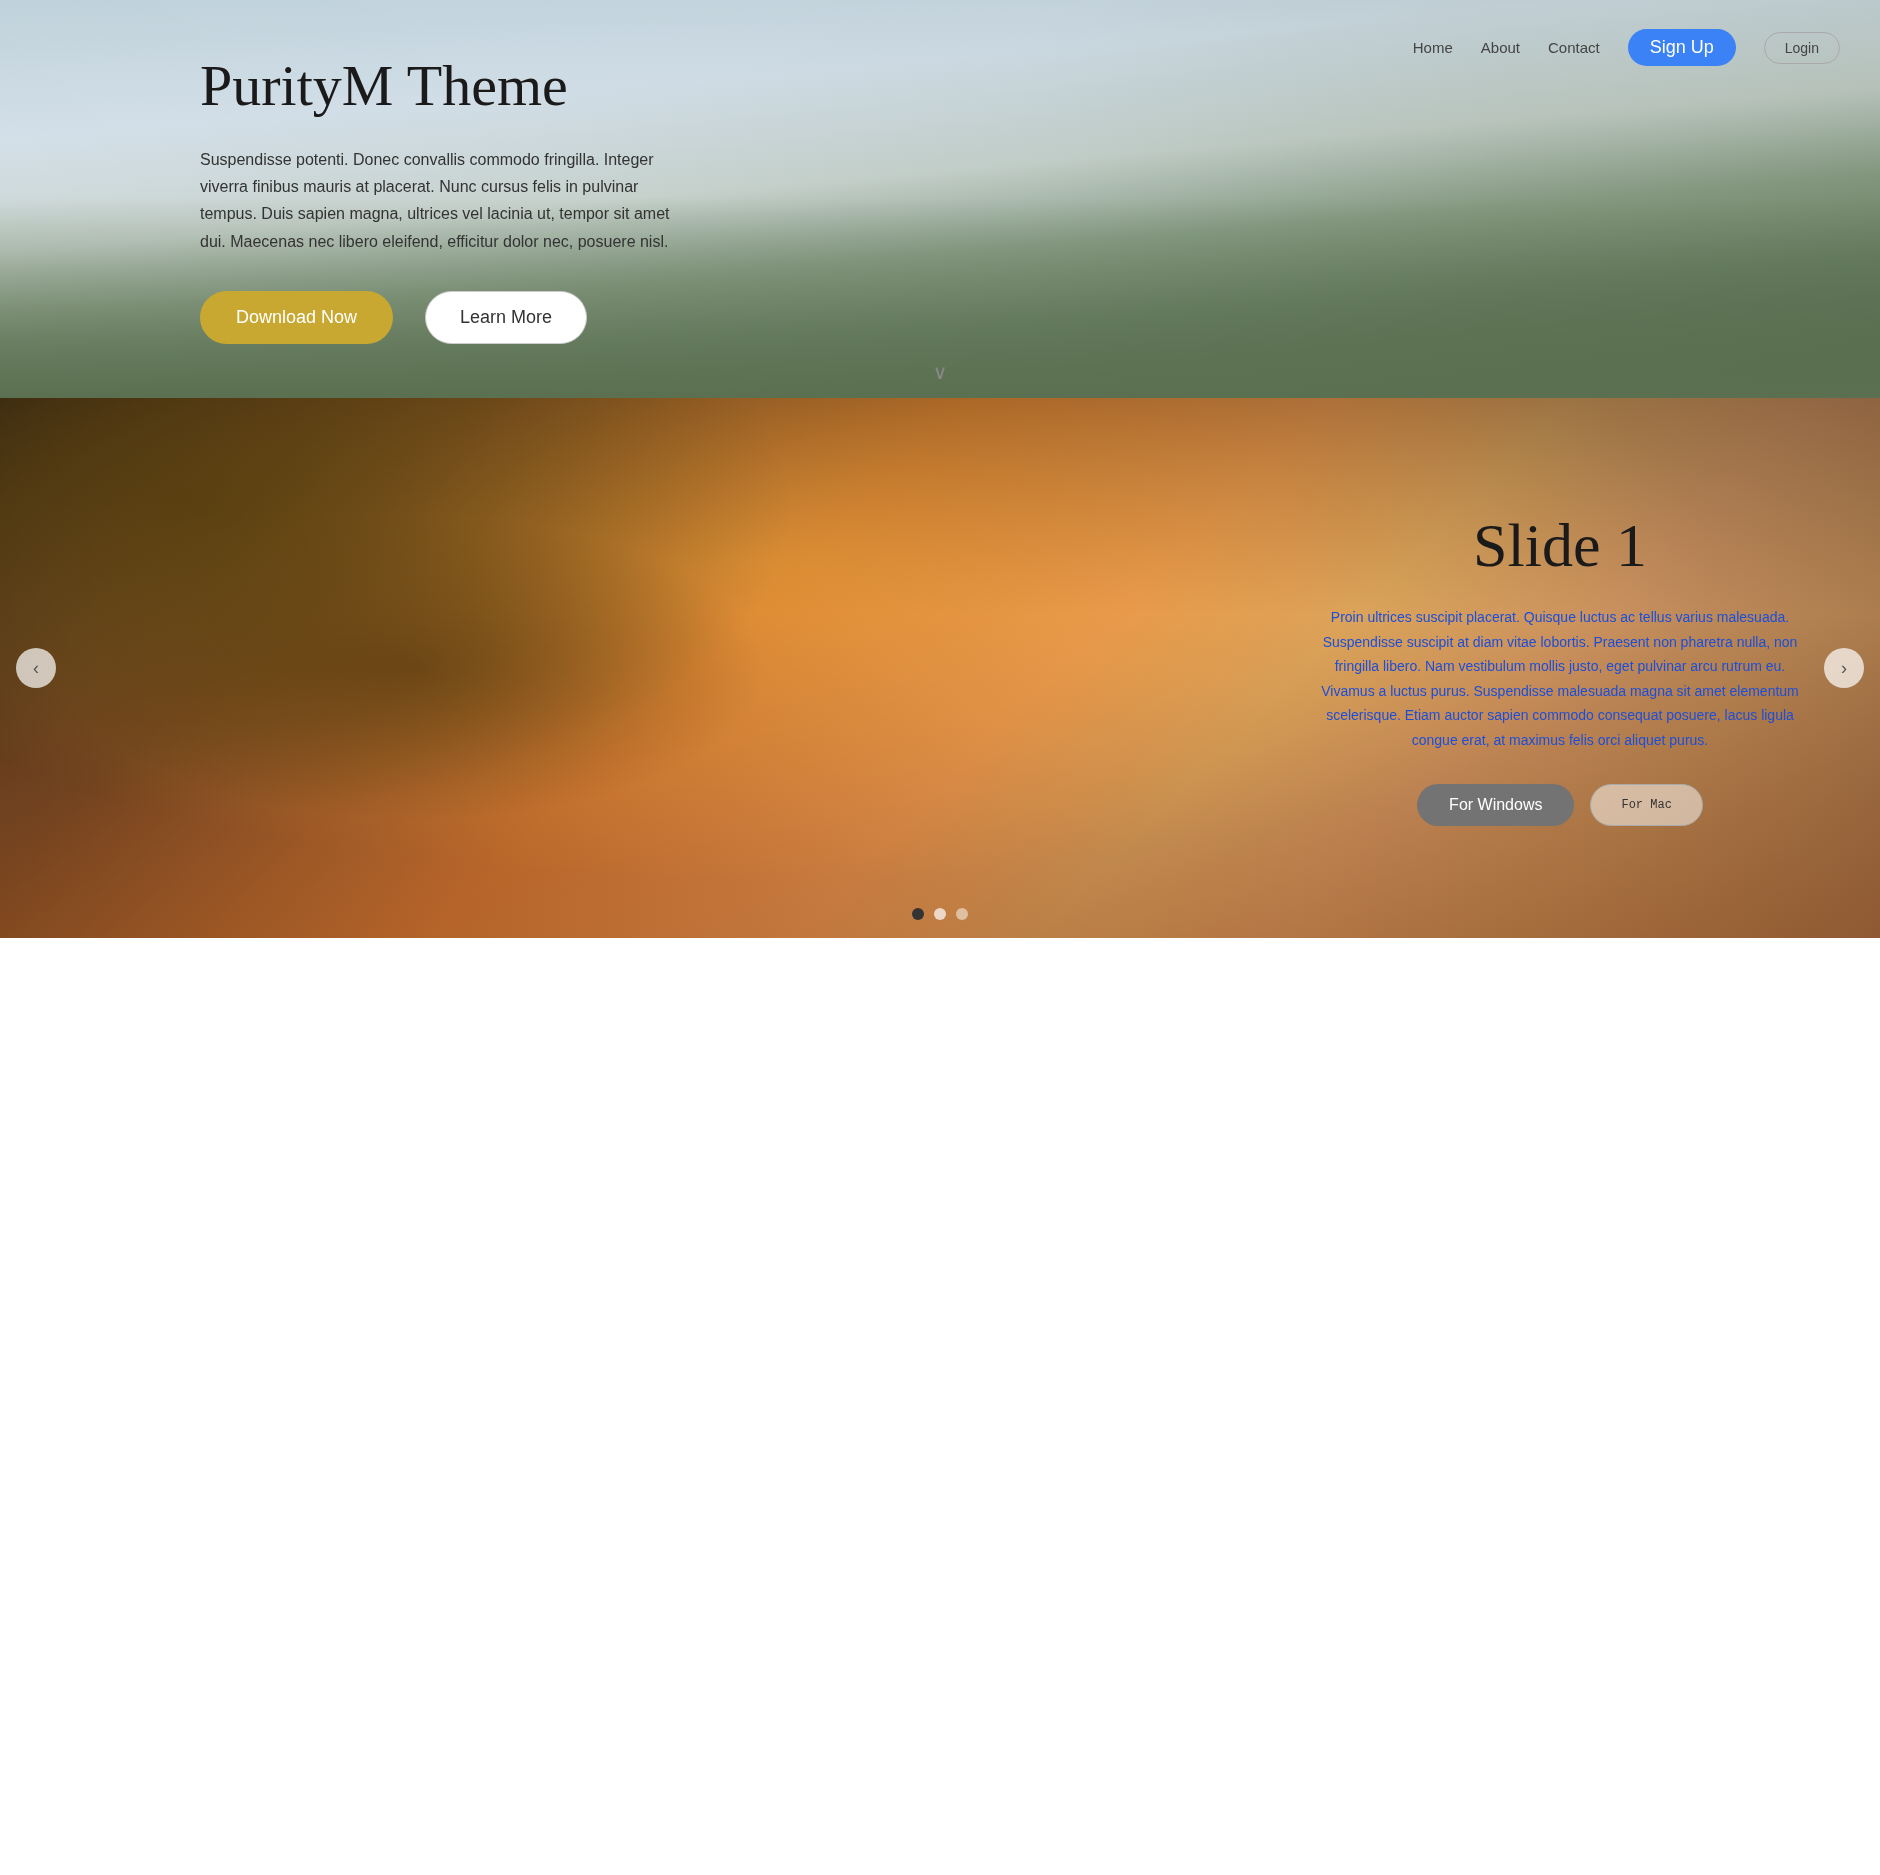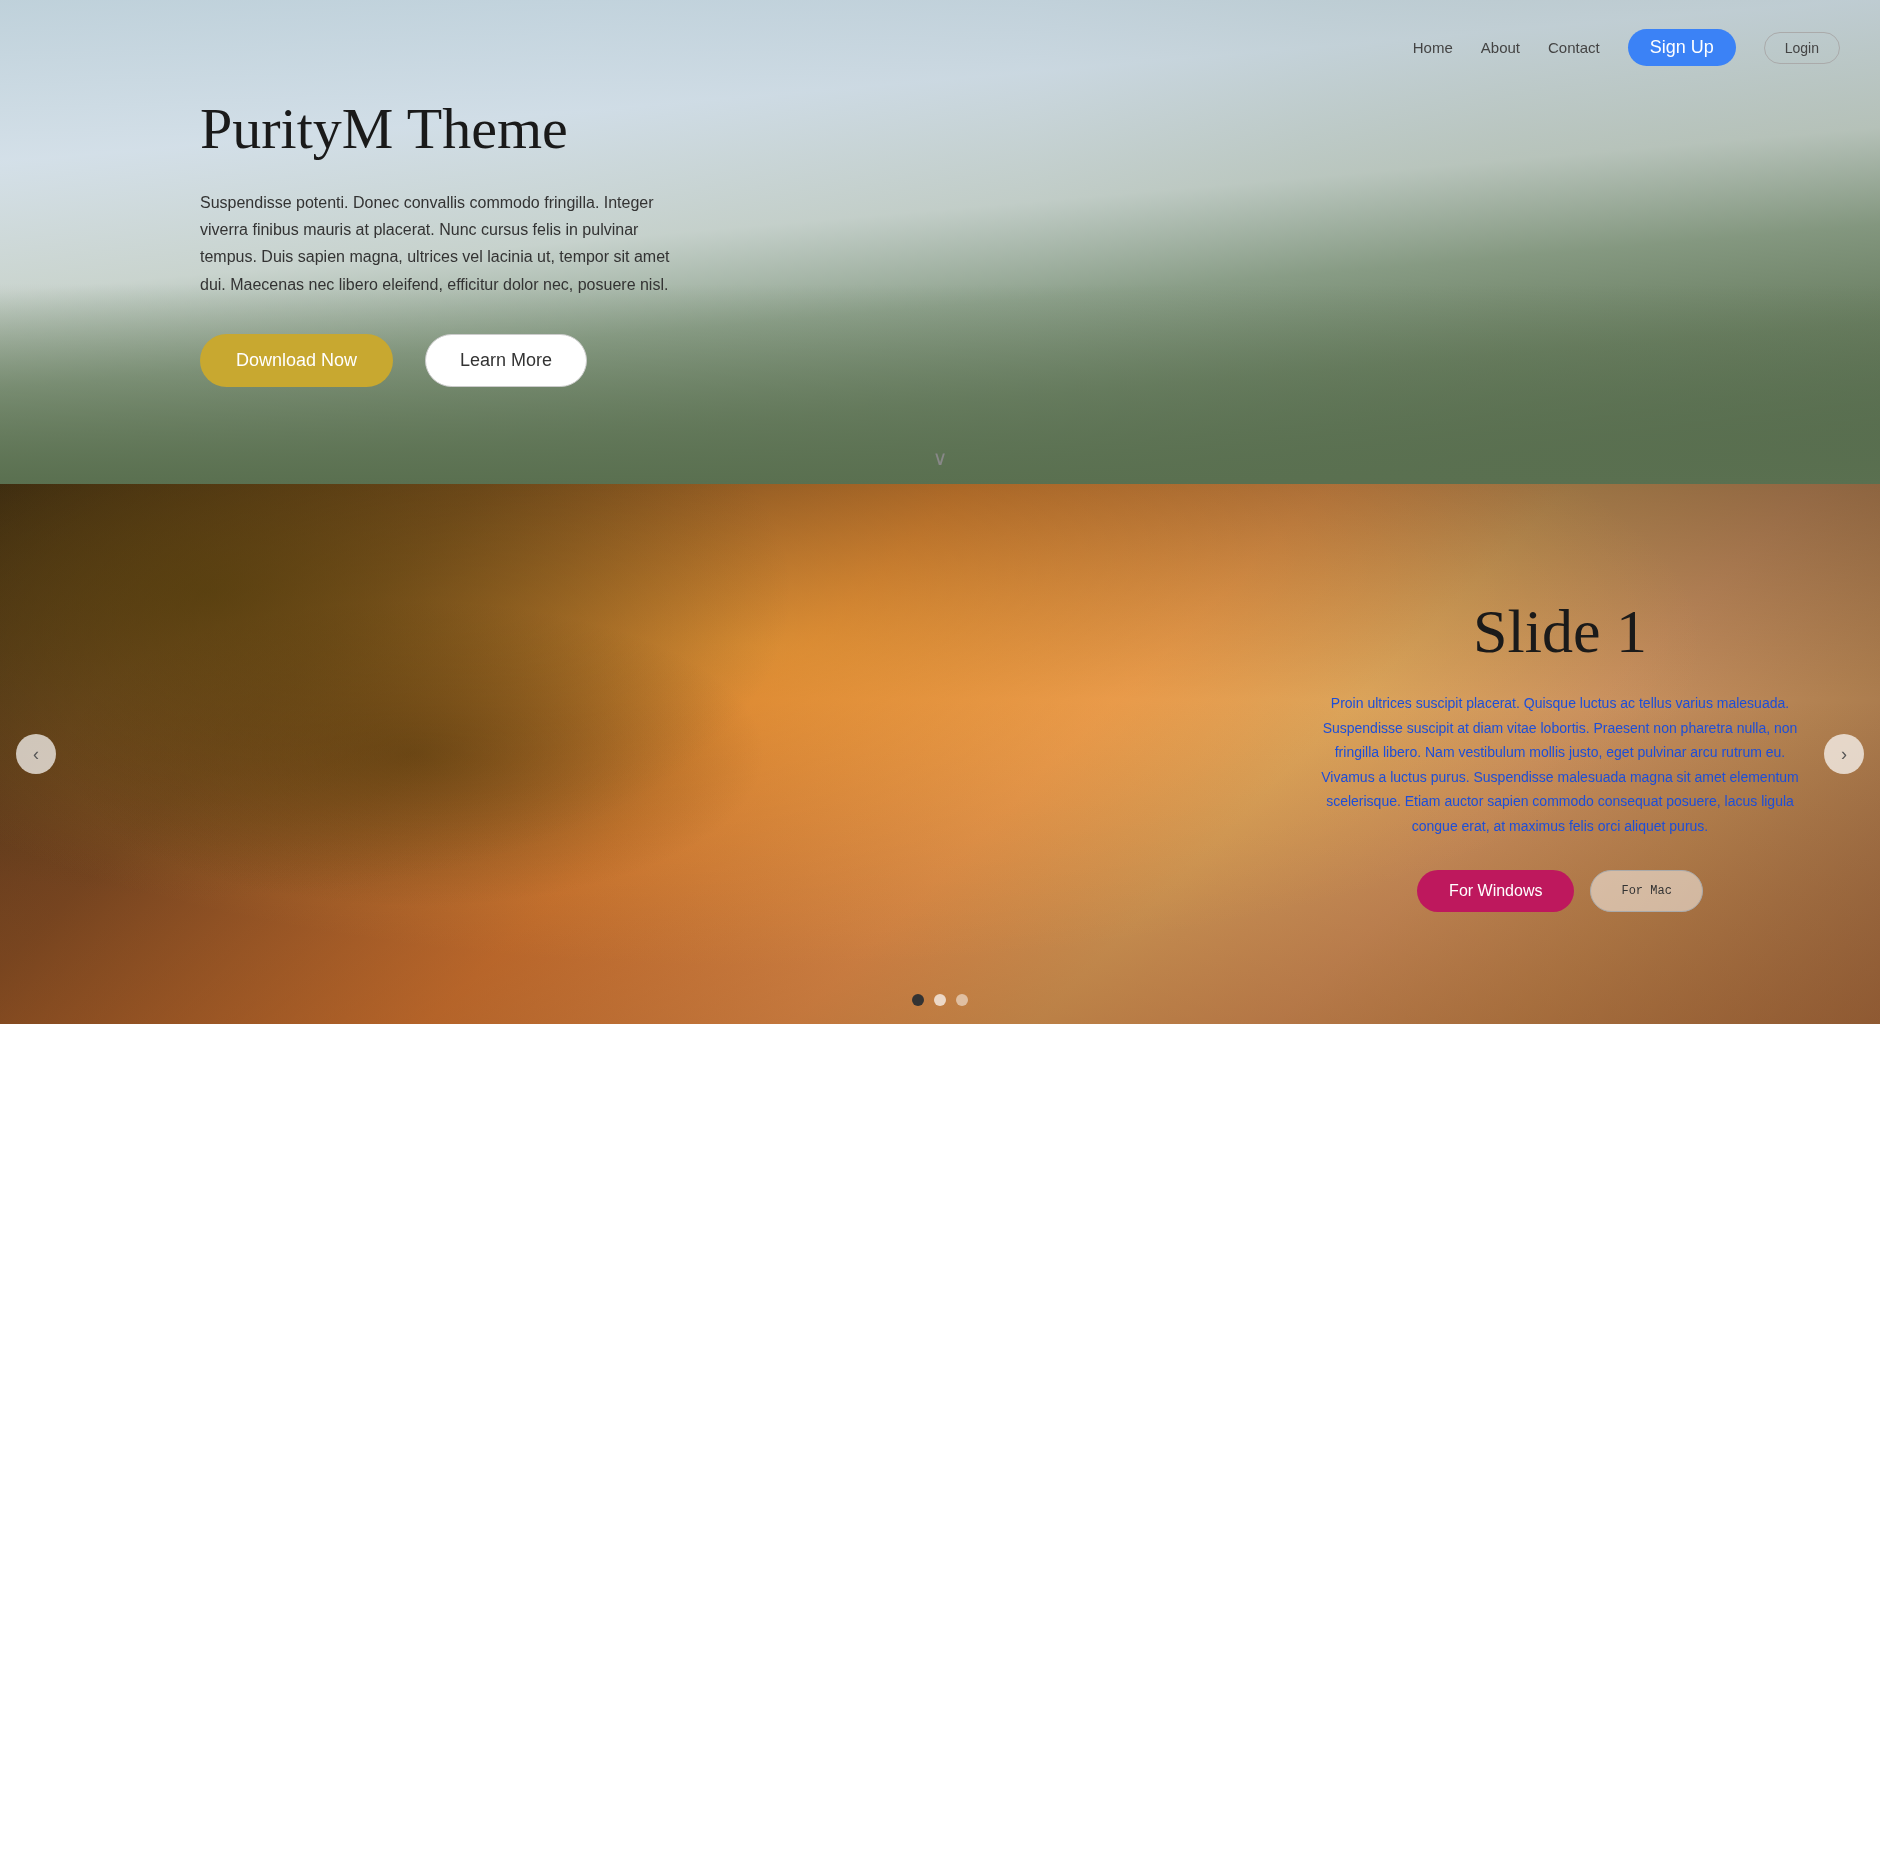--- a/index.html
+++ b/index.html
@@ -46,21 +46,21 @@
       padding: 7px 20px;
       font-size: 14px;
       cursor: pointer;
       font-family: Arial, sans-serif;
     }
 
     
     .hero {
       position: relative;
       width: 100%;
-      height: 484px;
+      height: 398px;
       overflow: hidden;
       display: flex;
       align-items: center;
     }
     .hero-bg {
       position: absolute;
       inset: 0;
       background: linear-gradient(
         to right,
         #e8eff5 0%,
@@ -201,21 +201,21 @@
       margin-bottom: 32px;
       font-family: Arial, sans-serif;
       text-align: center;
     }
     .slide-buttons {
       display: flex;
       gap: 16px;
       justify-content: center;
     }
     .btn-windows {
-      background: #be185d;
+      background: #737373;
       color: #fff;
       border: none;
       border-radius: 22px;
       padding: 12px 32px;
       font-size: 16px;
       cursor: pointer;
       font-family: Arial, sans-serif;
       text-align: right;
     }
     .btn-mac {

